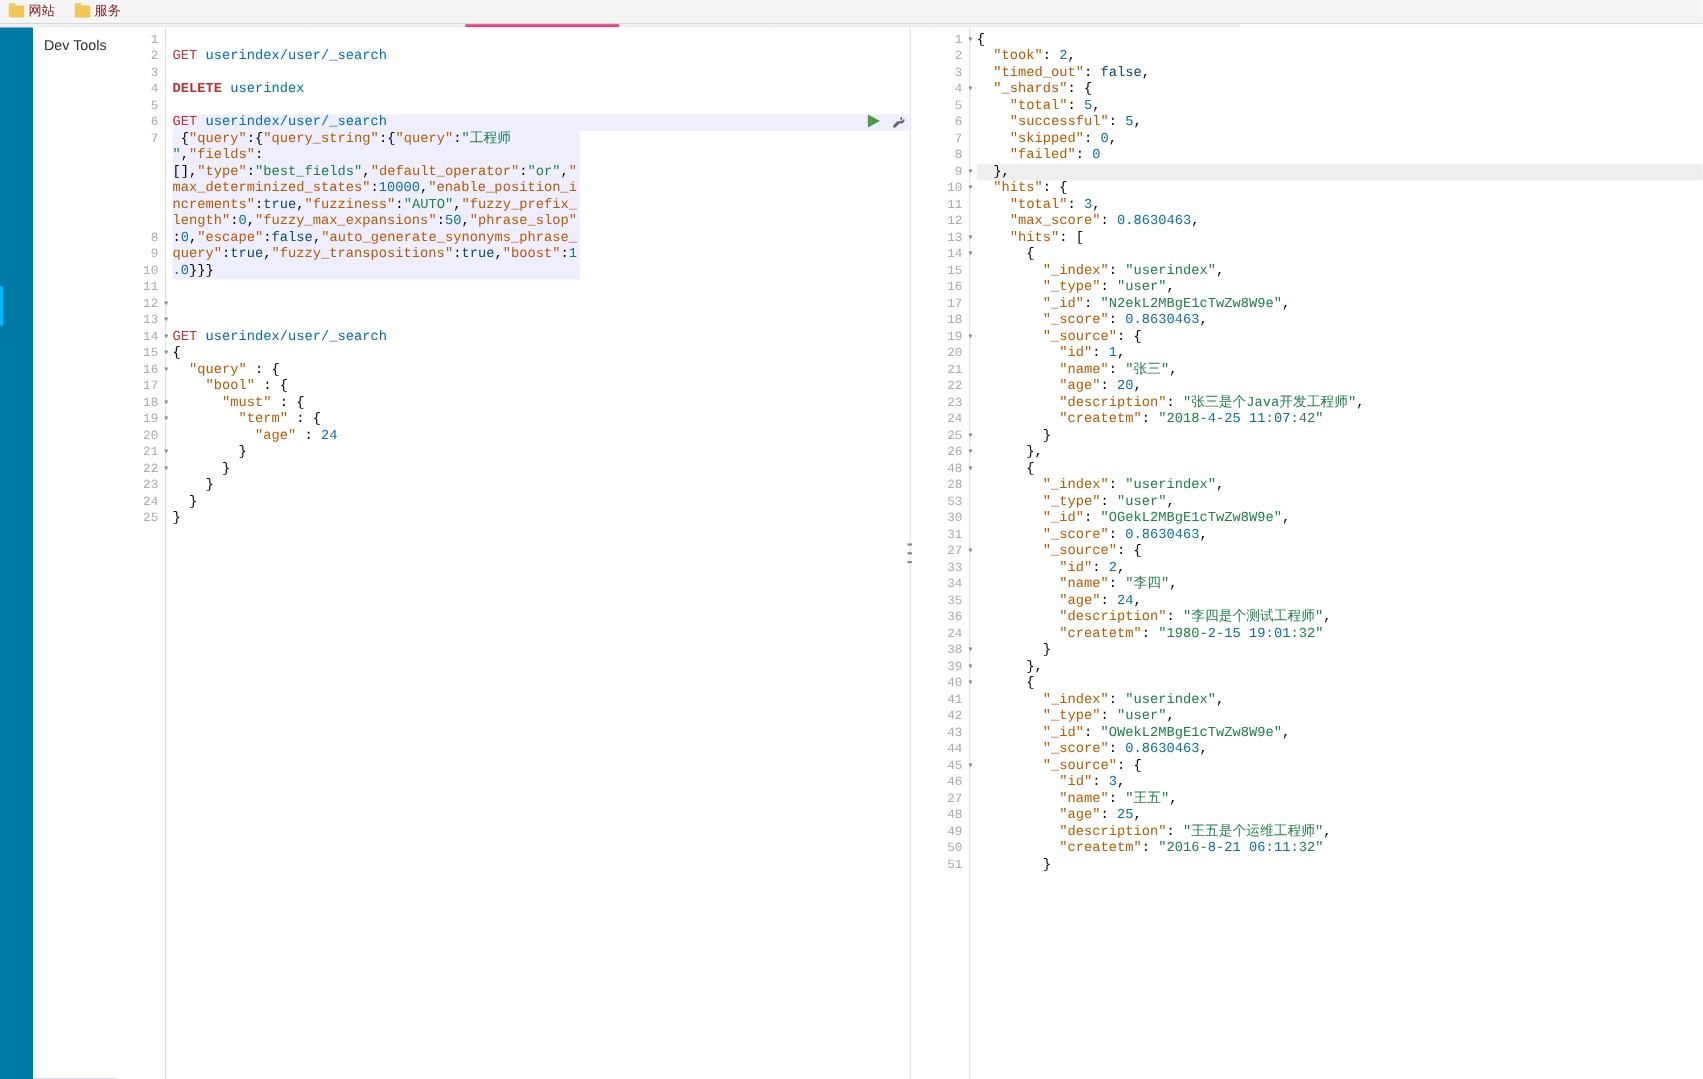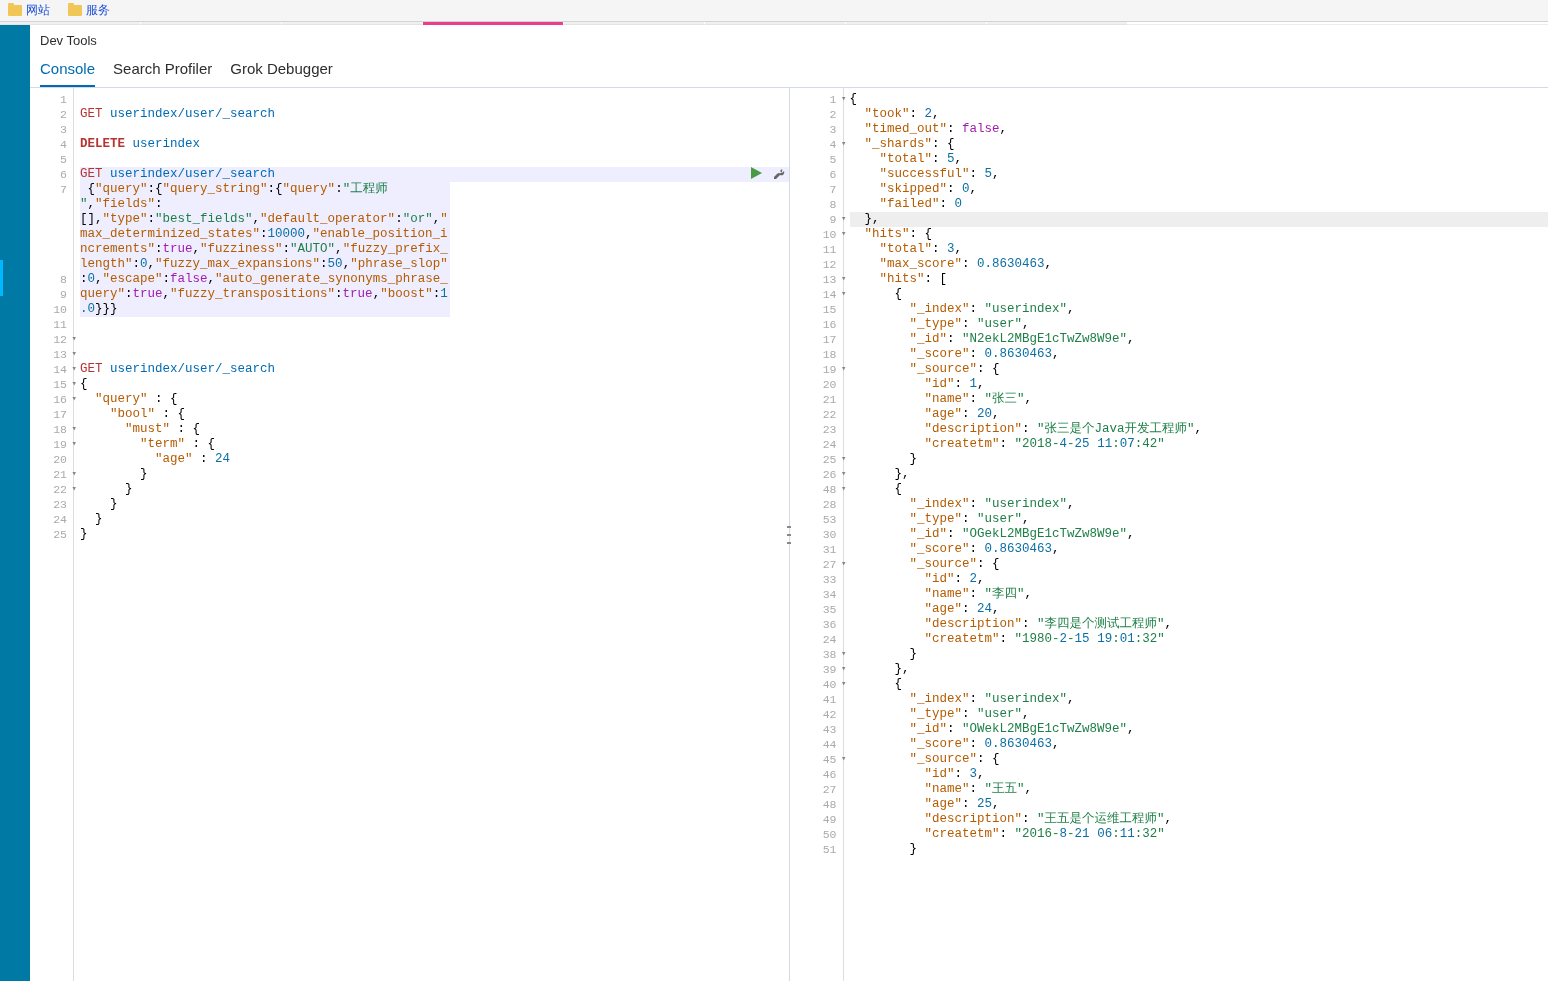--- a/index.html
+++ b/index.html
@@ -16,21 +16,21 @@
   display: flex;
   align-items: center;
   padding-left: 8px;
   gap: 18px;
 }
 .bookmark {
   display: flex;
   align-items: center;
   gap: 4px;
   font-size: 12px;
-  color: #1d4ed8;
+  color: #7f1d1d;
   cursor: pointer;
 }
 .folder-icon {
   width: 14px;
   height: 11px;
   background: #f0c756;
   border-radius: 1px;
   position: relative;
 }
 .folder-icon::before {
@@ -72,21 +72,21 @@
   height: 36px;
   background: #00b8ff;
 }
 .main {
   position: absolute;
   left: 30px;
   right: 0;
   top: 25px;
   bottom: 0;
   display: flex;
-  flex-direction: column;
+  flex-direction: row;
   background: #fff;
 }
 .main-header {
   padding: 8px 10px 0;
   font-size: 13px;
   color: #2d2d2d;
   border-bottom: 1px solid #d3dae6;
   background: #fff;
 }
 .main-header .page-title {
@@ -178,21 +178,21 @@
   word-break: break-word;
 }
 .active-bg { background: #eef; }
 .hl-line { background: #eee; }
 .kw-get { color: #B73332; font-weight: 400; }
 .kw-del { color: #B73332; font-weight: 700; }
 .path { color: #006BB4; }
 .key { color: #B55B00; }
 .str { color: #1e7f47; }
 .num { color: #0b6fa4; }
-.bool { color: #a21caf; }
+.bool { color: #0c4a6e; }
 .run-bar {
   position: absolute;
   right: 4px;
   top: 78px;
   display: flex;
   gap: 8px;
   align-items: center;
   z-index: 3;
 }
 .run-bar svg { cursor: pointer; }
@@ -221,25 +221,20 @@
   <div class="tab-notch faded"></div>
 </div>
 
 <div class="sidebar-strip">
   <div class="active-marker"></div>
 </div>
 
 <div class="main">
   <div class="main-header">
     <div class="page-title">Dev Tools</div>
-    <div class="tabs">
-      <div class="tab active">Console</div>
-      <div class="tab">Search Profiler</div>
-      <div class="tab">Grok Debugger</div>
-    </div>
   </div>
 
   <div class="panes">
 
     <div class="pane pane-left">
       <div class="run-bar">
         <svg width="14" height="14" viewBox="0 0 14 14">
             <polygon points="2,1 13,7 2,13" fill="#4a9b46"></polygon>
           </svg>
         <svg width="14" height="14" viewBox="0 0 14 14">

